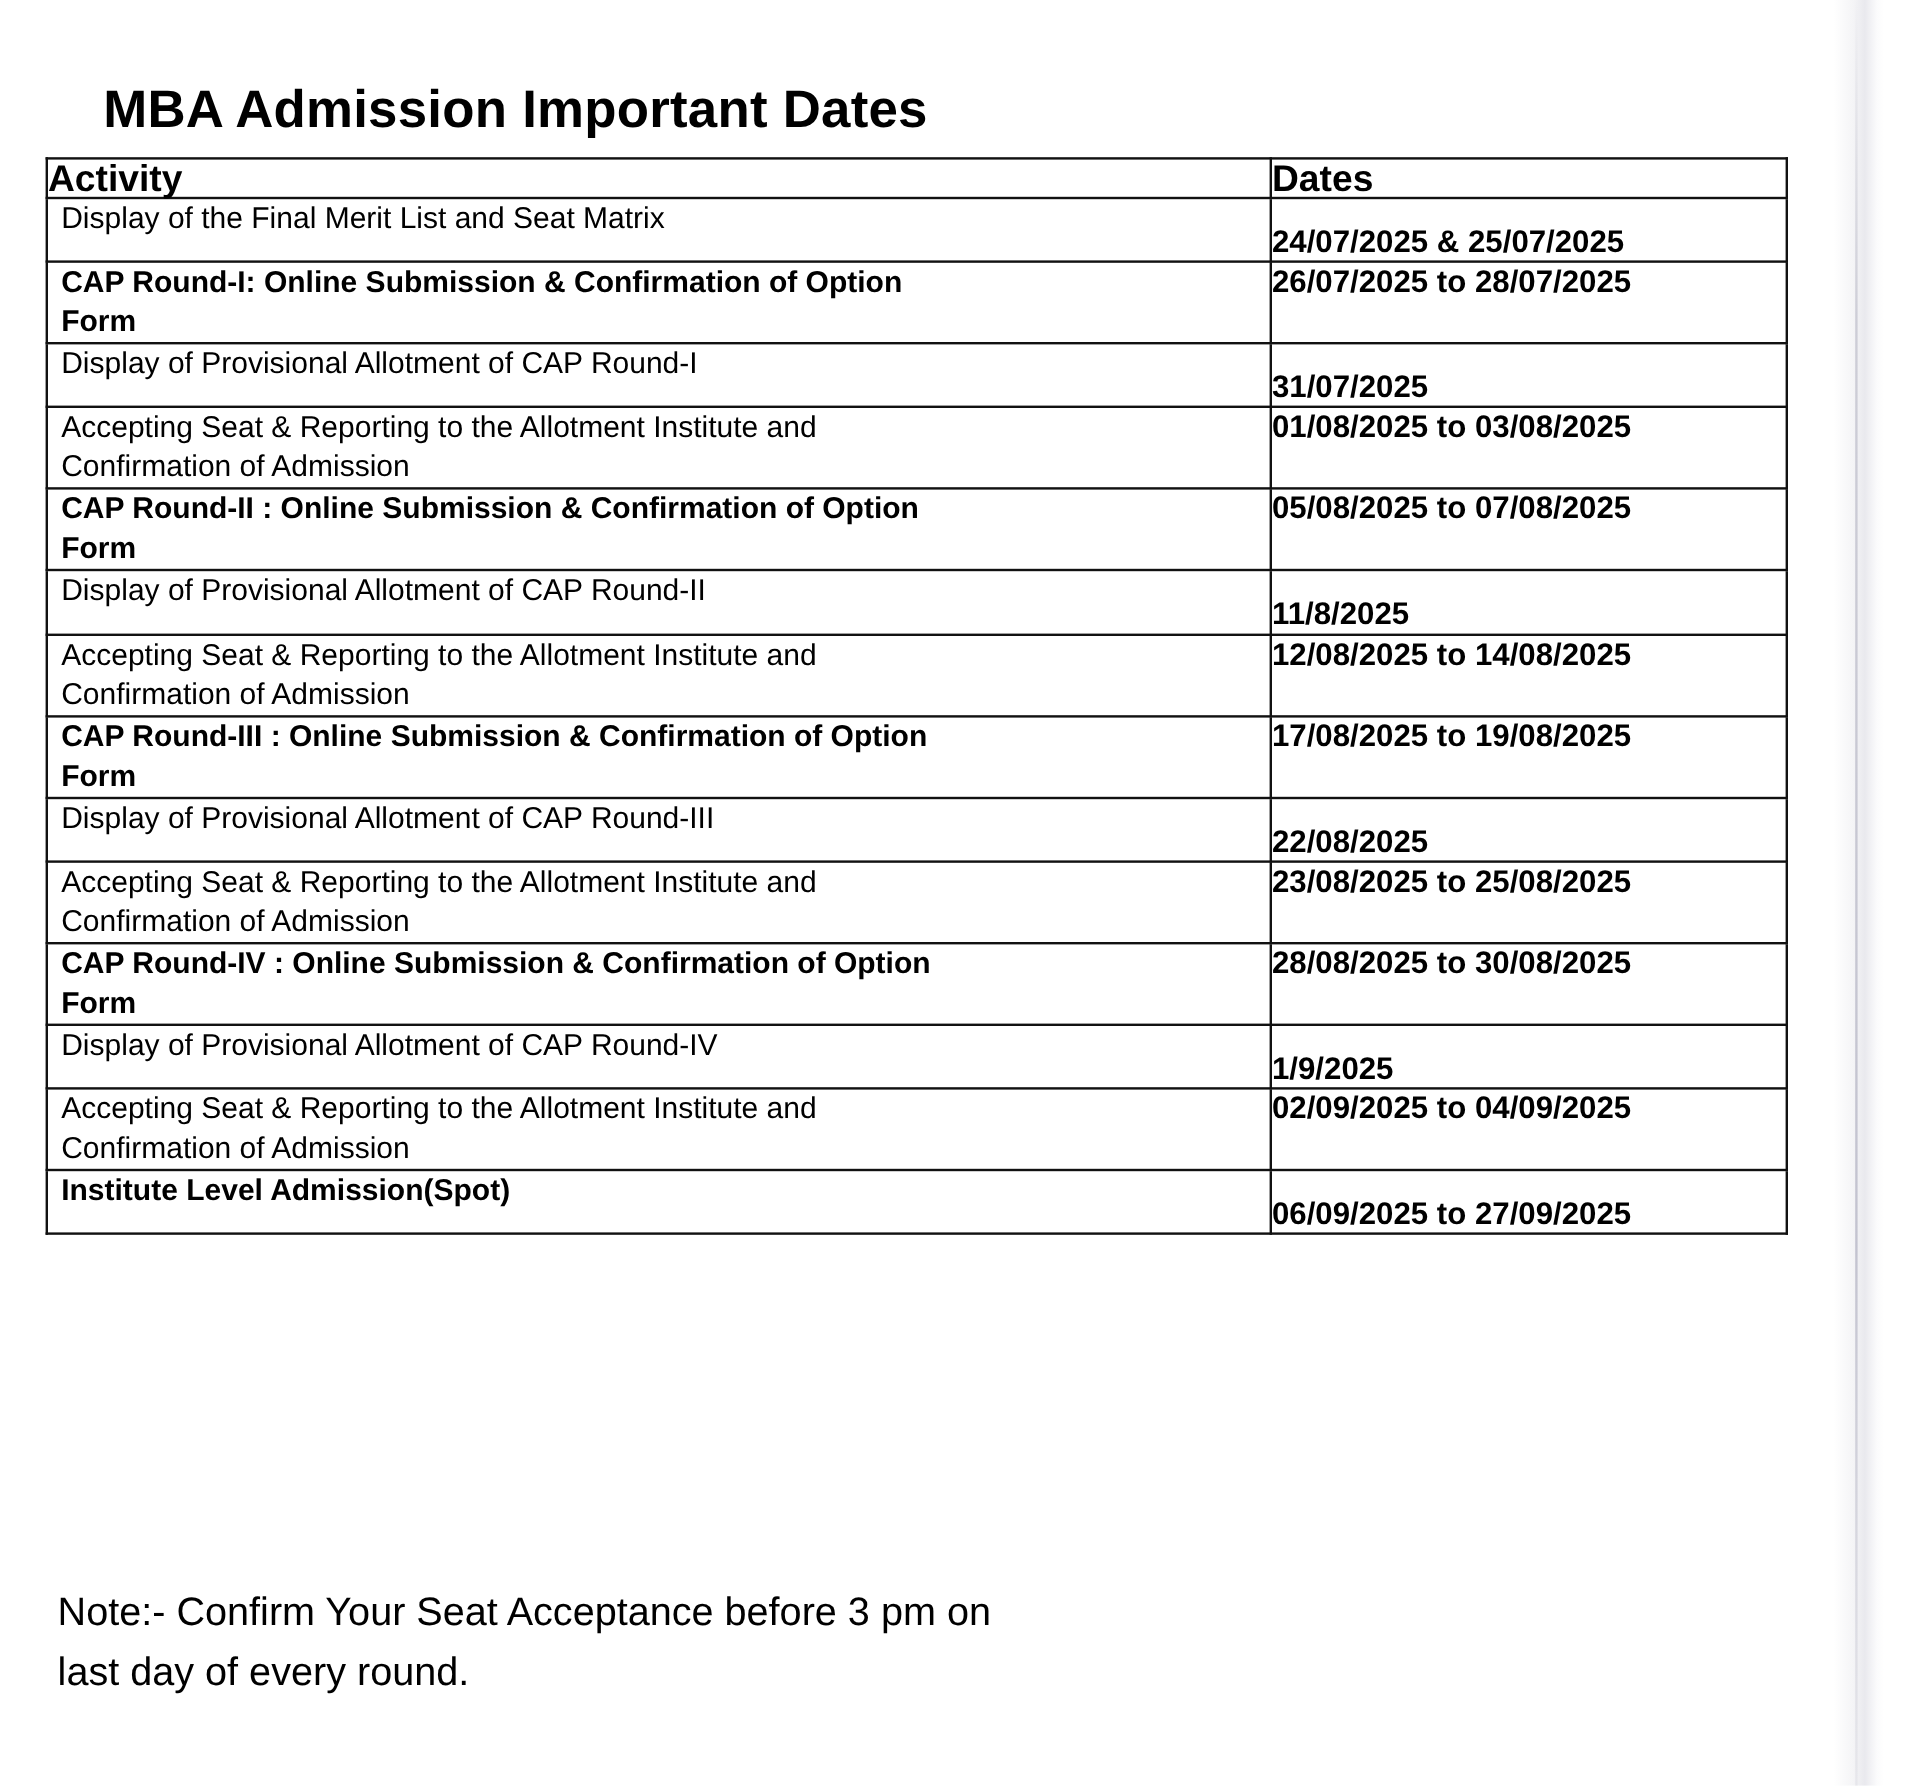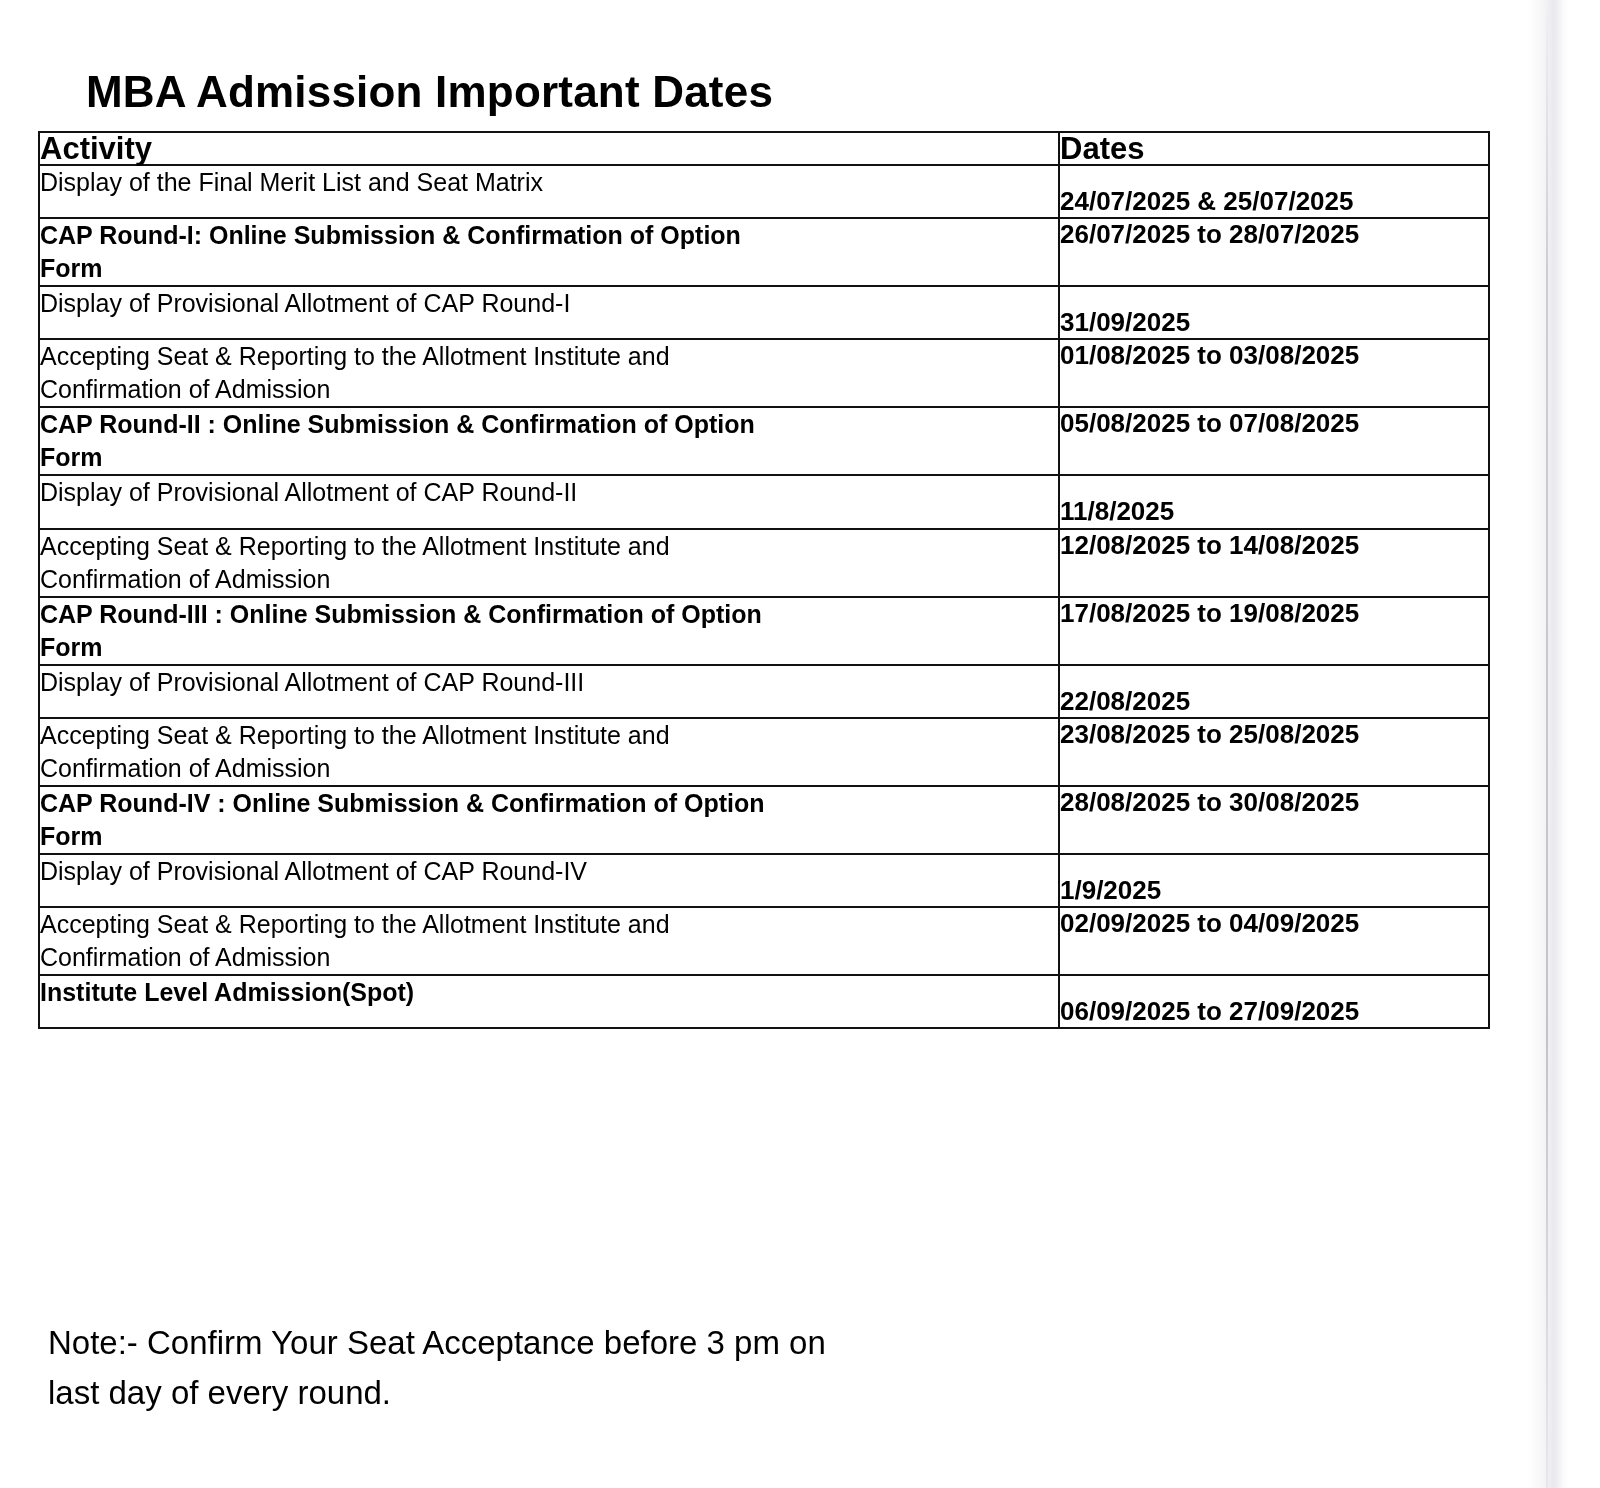--- a/index.html
+++ b/index.html
@@ -81,20 +81,21 @@
     font-weight: bold;
     line-height: 1.32;
     padding: 3px 8px 4px 10px;
   }
   td.act.plain {
     font-weight: normal;
   }
   td.act .ln {
     display: block;
     white-space: nowrap;
+    padding-left: 11px;
   }
 
   td.dte {
     font-size: 26px;
     font-weight: bold;
     padding: 0 6px 0 10px;
     white-space: nowrap;
     vertical-align: bottom;
   }
   td.dte .dv {
@@ -152,21 +153,21 @@
           </td>
           <td class="dte">
             <span class="dv">26/07/2025 to 28/07/2025</span>
           </td>
         </tr>
         <tr class="single">
           <td class="act plain">
             <span class="ln">Display of Provisional Allotment of CAP Round-I</span>
           </td>
           <td class="dte">
-            <span class="dv">31/09/2025</span>
+            <span class="dv">31/07/2025</span>
           </td>
         </tr>
         <tr>
           <td class="act plain">
             <span class="ln">Accepting Seat &amp; Reporting to the Allotment Institute and</span>
             <span class="ln">Confirmation of Admission</span>
           </td>
           <td class="dte">
             <span class="dv">01/08/2025 to 03/08/2025</span>
           </td>

